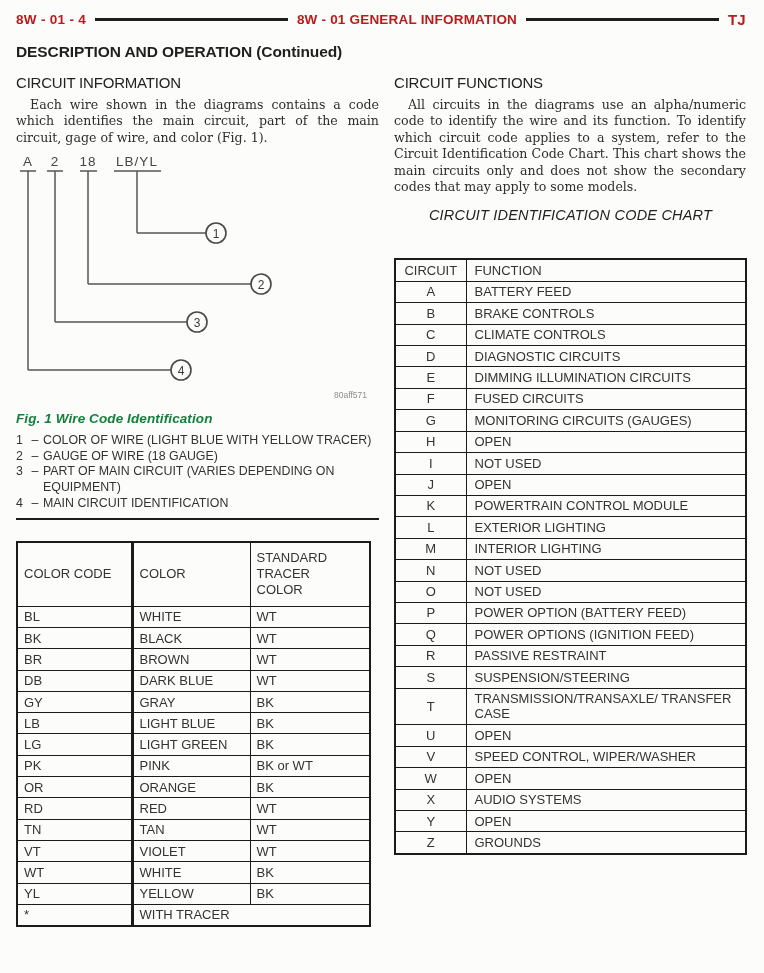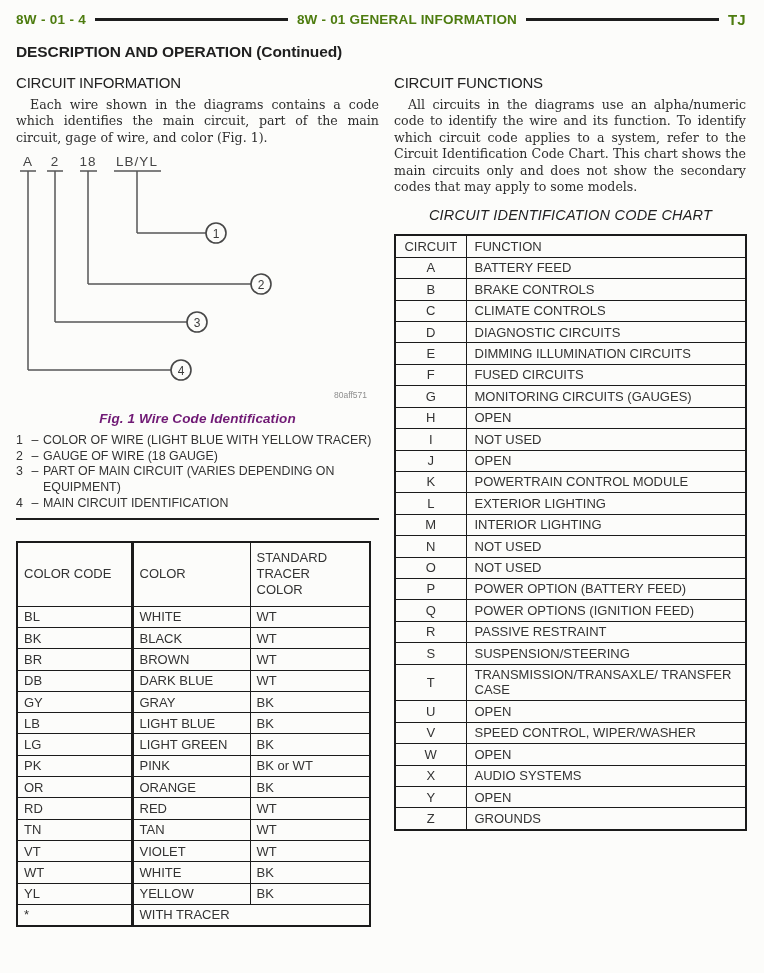--- a/index.html
+++ b/index.html
@@ -9,21 +9,21 @@
     color: #2b2b2b;
     font-family: "Liberation Sans", sans-serif;
     overflow: hidden;
   }
   .page { padding: 11px 18px 0 16px; }
 
   
   .pagehead {
     display: flex; align-items: center; gap: 9px;
     font-weight: bold; font-size: 13.5px; letter-spacing: 0.3px;
-    color: #4d7c0f;
+    color: #b91c1c;
   }
   .ph-rule { flex: 1; height: 3px; background: #1d1d1d; }
   .ph-left { white-space: nowrap; }
   .ph-center { white-space: nowrap; letter-spacing: 0.2px; }
   .ph-right { font-size: 15px; }
 
   h1.secop {
     margin: 15px 0 11px 0;
     font-size: 15.5px; font-weight: bold; letter-spacing: -0.1px;
     color: #1f1f1f;
@@ -55,22 +55,22 @@
   .figsvg circle { fill: none; stroke: #474747; stroke-width: 1.6; }
   .figsvg .cnum {
     font-family: "Liberation Sans", sans-serif;
     font-size: 12px; fill: #3a3a3a; text-anchor: middle;
   }
   .figsvg .figid {
     font-family: "Liberation Sans", sans-serif;
     font-size: 8.5px; fill: #8e8e8e; text-anchor: end;
   }
   .figcap {
-    text-align: center; font-weight: bold; font-style: italic;
-    font-size: 13.5px; margin: 6px 0 7px 0; color: #701a75;
+    text-align: left; font-weight: bold; font-style: italic;
+    font-size: 13.5px; margin: 6px 0 7px 0; color: #15803d;
     letter-spacing: 0.1px;
   }
   ul.legend { list-style: none; font-size: 12.4px; color: #333; }
   ul.legend li { display: flex; line-height: 15.6px; }
   ul.legend .lnum  { width: 11px; flex: none; }
   ul.legend .ldash { width: 16px; flex: none; text-align: center; }
   ul.legend .ltext { flex: 1; }
   hr.colrule { border: none; border-top: 2px solid #1d1d1d; margin: 7px 0 0 0; }
 
   h3.charttitle {
@@ -89,21 +89,21 @@
   }
 
   table.wire-table { width: 353px; margin-top: 21px; border: 2.5px solid #1b1b1b; }
   .wire-table th { height: 64px; line-height: 16px; padding: 2px 6px; }
   .wire-table td { height: 21.3px; line-height: 15px; padding: 2px 6px; }
   .wire-table th:nth-child(1), .wire-table td:nth-child(1) { width: 115px; border-right-width: 3.5px; }
   .wire-table th:nth-child(2), .wire-table td:nth-child(2) { width: 118px; }
   .wire-table th:nth-child(3), .wire-table td:nth-child(3) { width: 120px; }
   .wire-table th:nth-child(3) { padding-right: 22px; }
 
-  table.circuit-table { width: 353px; margin-top: 11px; border: 2.5px solid #1b1b1b; }
+  table.circuit-table { width: 353px; margin-top: 35px; border: 2.5px solid #1b1b1b; }
   .circuit-table th, .circuit-table td { height: 21.3px; line-height: 15.4px; padding: 2.5px 8px; }
   .circuit-table th:nth-child(1), .circuit-table td:nth-child(1) { width: 71px; text-align: center; }
 </style>
 </head>
 <body>
 
 <div class="page">
 
   <header class="pagehead">
     <span class="ph-left">8W - 01 - 4</span>

